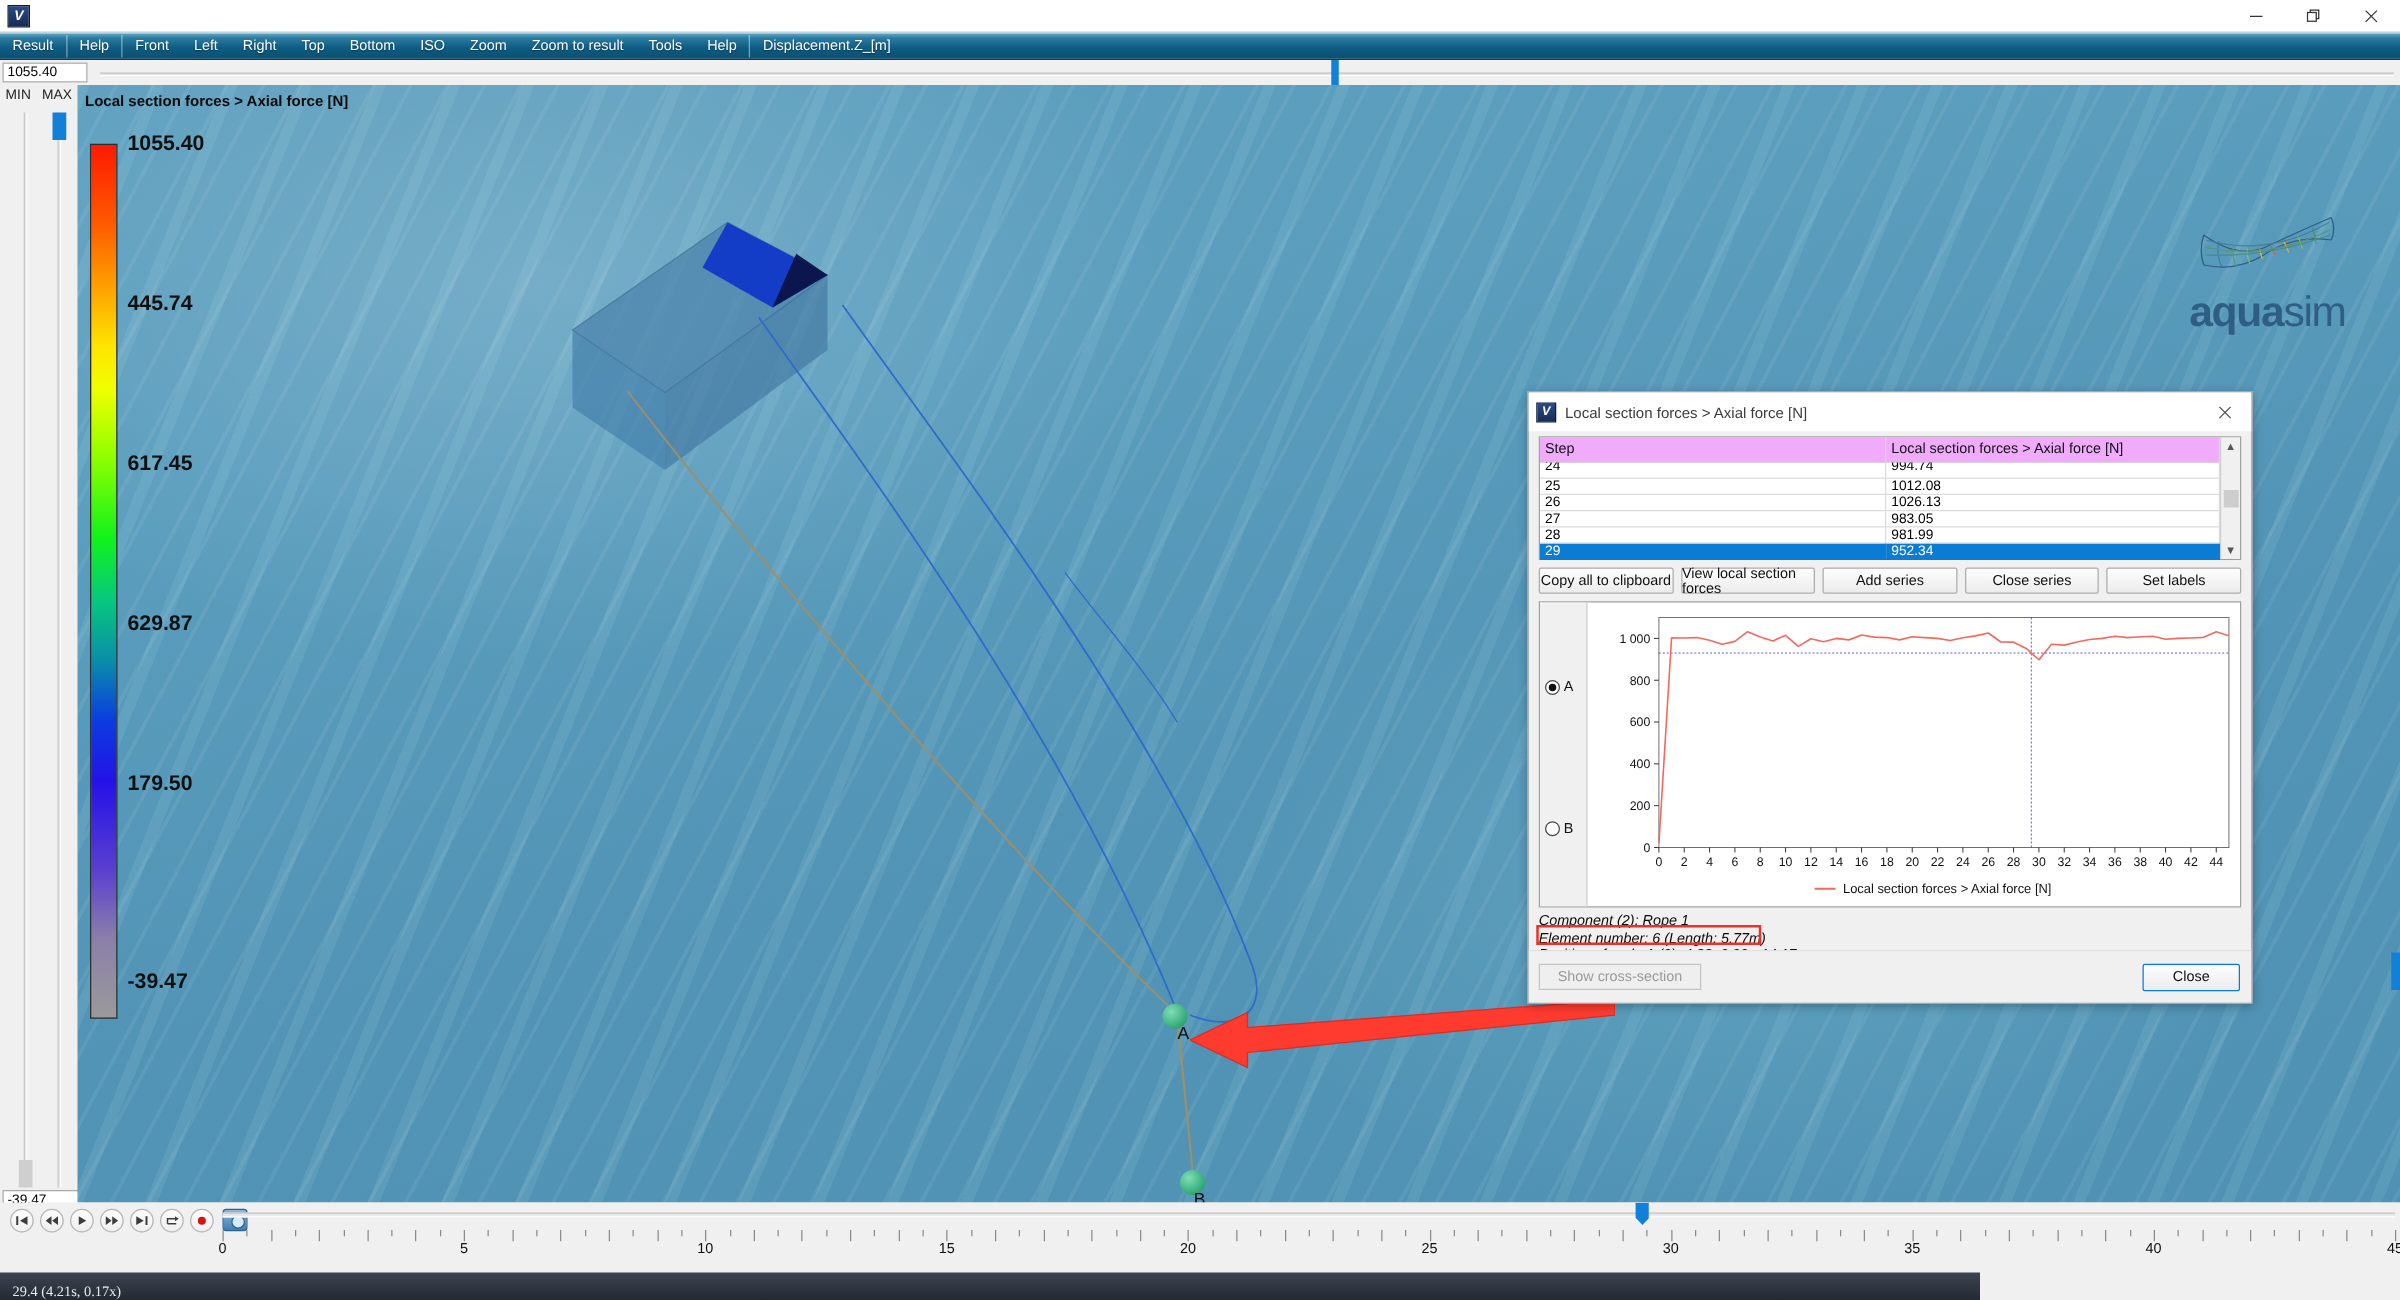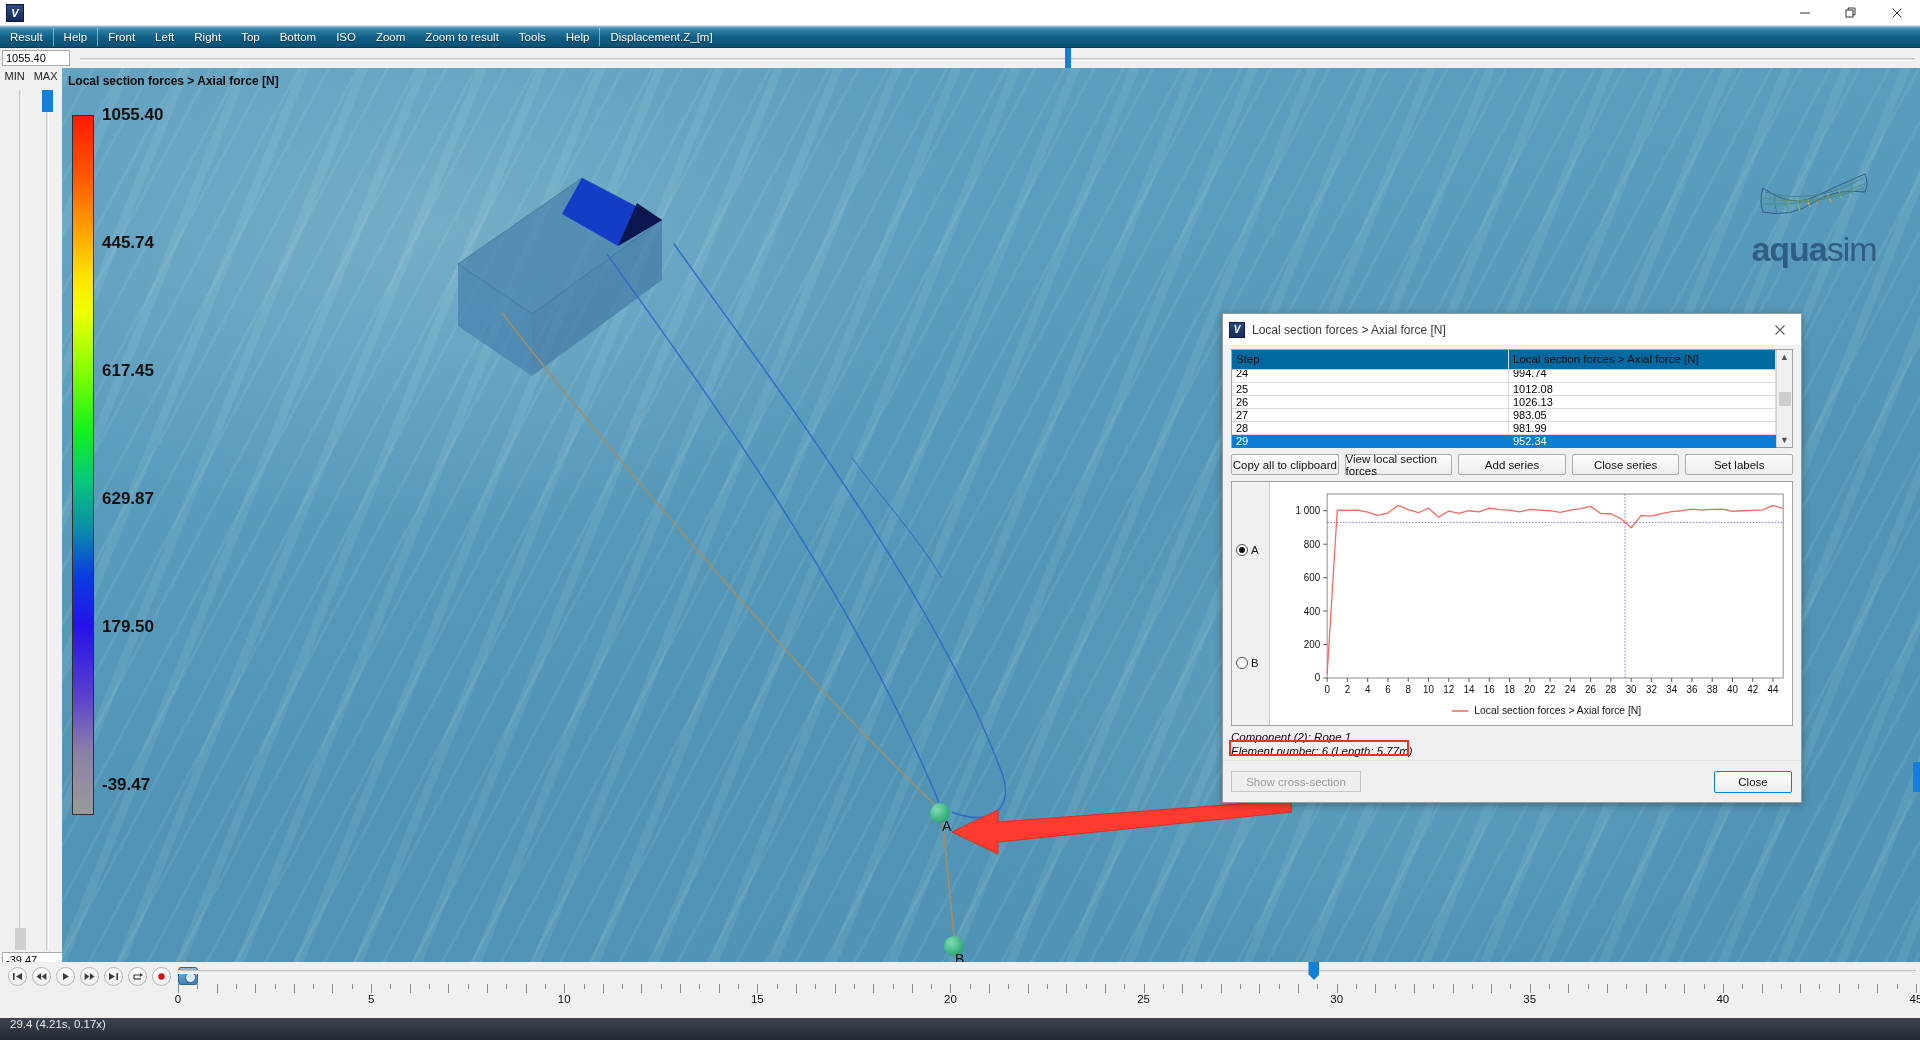--- a/index.html
+++ b/index.html
@@ -201,21 +201,21 @@
     align-items:center; justify-content:center; color:#444;
   }
   .dlg-body { padding: 4px 8px 0 8px; }
 
   
   .tbl-wrap {
     border: 1px solid #a0a0a0; background: #fff;
     display: flex; height: 99px;
   }
   .tbl { flex: 1; }
-  .tbl-head { display: flex; height: 20px; background: #0369a1; }
+  .tbl-head { display: flex; height: 20px; background: #f0abfc; }
   .tbl-head div {
     font-size: 11.5px; color: #111; padding: 3px 0 0 4px;
     border-right: 1px solid #d6d6d6; border-bottom: 1px solid #c8c8c8;
   }
   .c1 { width: 277px; }
   .c2 { flex: 1; }
   .tbl-row { display: flex; height: 13px; }
   .tbl-row > div {
     font-size: 11px; color: #000; padding-left: 4px;
     border-right: 1px solid #dcdcdc; border-bottom: 1px solid #dcdcdc;
@@ -331,24 +331,24 @@
   }
   .tl-ticks { position: absolute; left: 0; top: 22px; width: 100%; height: 10px; }
   .tick { position: absolute; top: 0; width: 1px; background: #8b8b8b; }
   .tick.maj { height: 9px; }
   .tick.min { height: 5px; }
   .tl-lbl {
     position: absolute; top: 31px; font-size: 11.5px; color: #101010;
     transform: translateX(-50%);
   }
   .statusbar {
-    position: absolute; left: 0; top: 1018px; width: 1920px; height: 22px;
+    position: absolute; left: 0; top: 1018px; width: 1584px; height: 22px;
     background: linear-gradient(#3d4450, #242a33);
     color: #e9e9e9; font-size: 11.5px;
-    display: flex; align-items: flex-start; padding-left: 10px;
+    display: flex; align-items: flex-end; padding-left: 10px; font-family: Liberation Serif, serif;
   }
   .right-scroll {
     position: absolute; right: 0; top: 762px; width: 7px; height: 30px;
     background: #1280d8;
   }
 </style>
 </head>
 <body>
 
 <div id="app">

